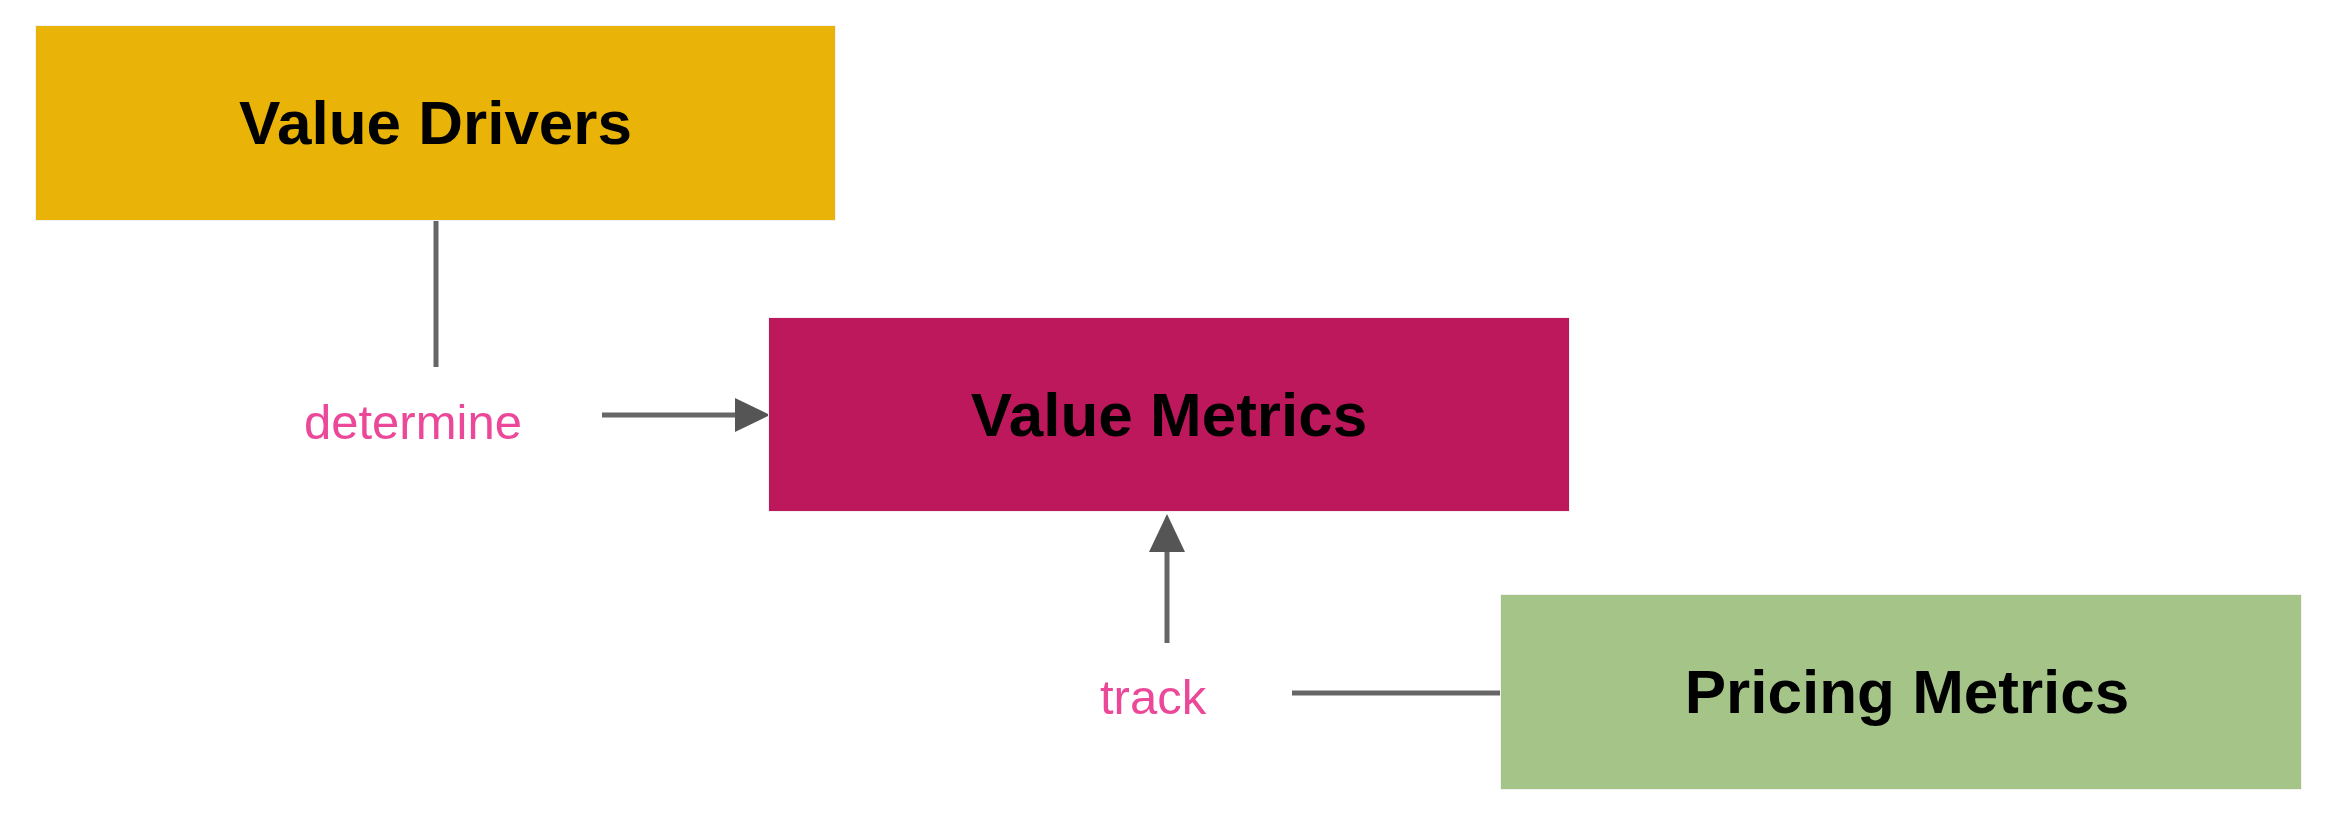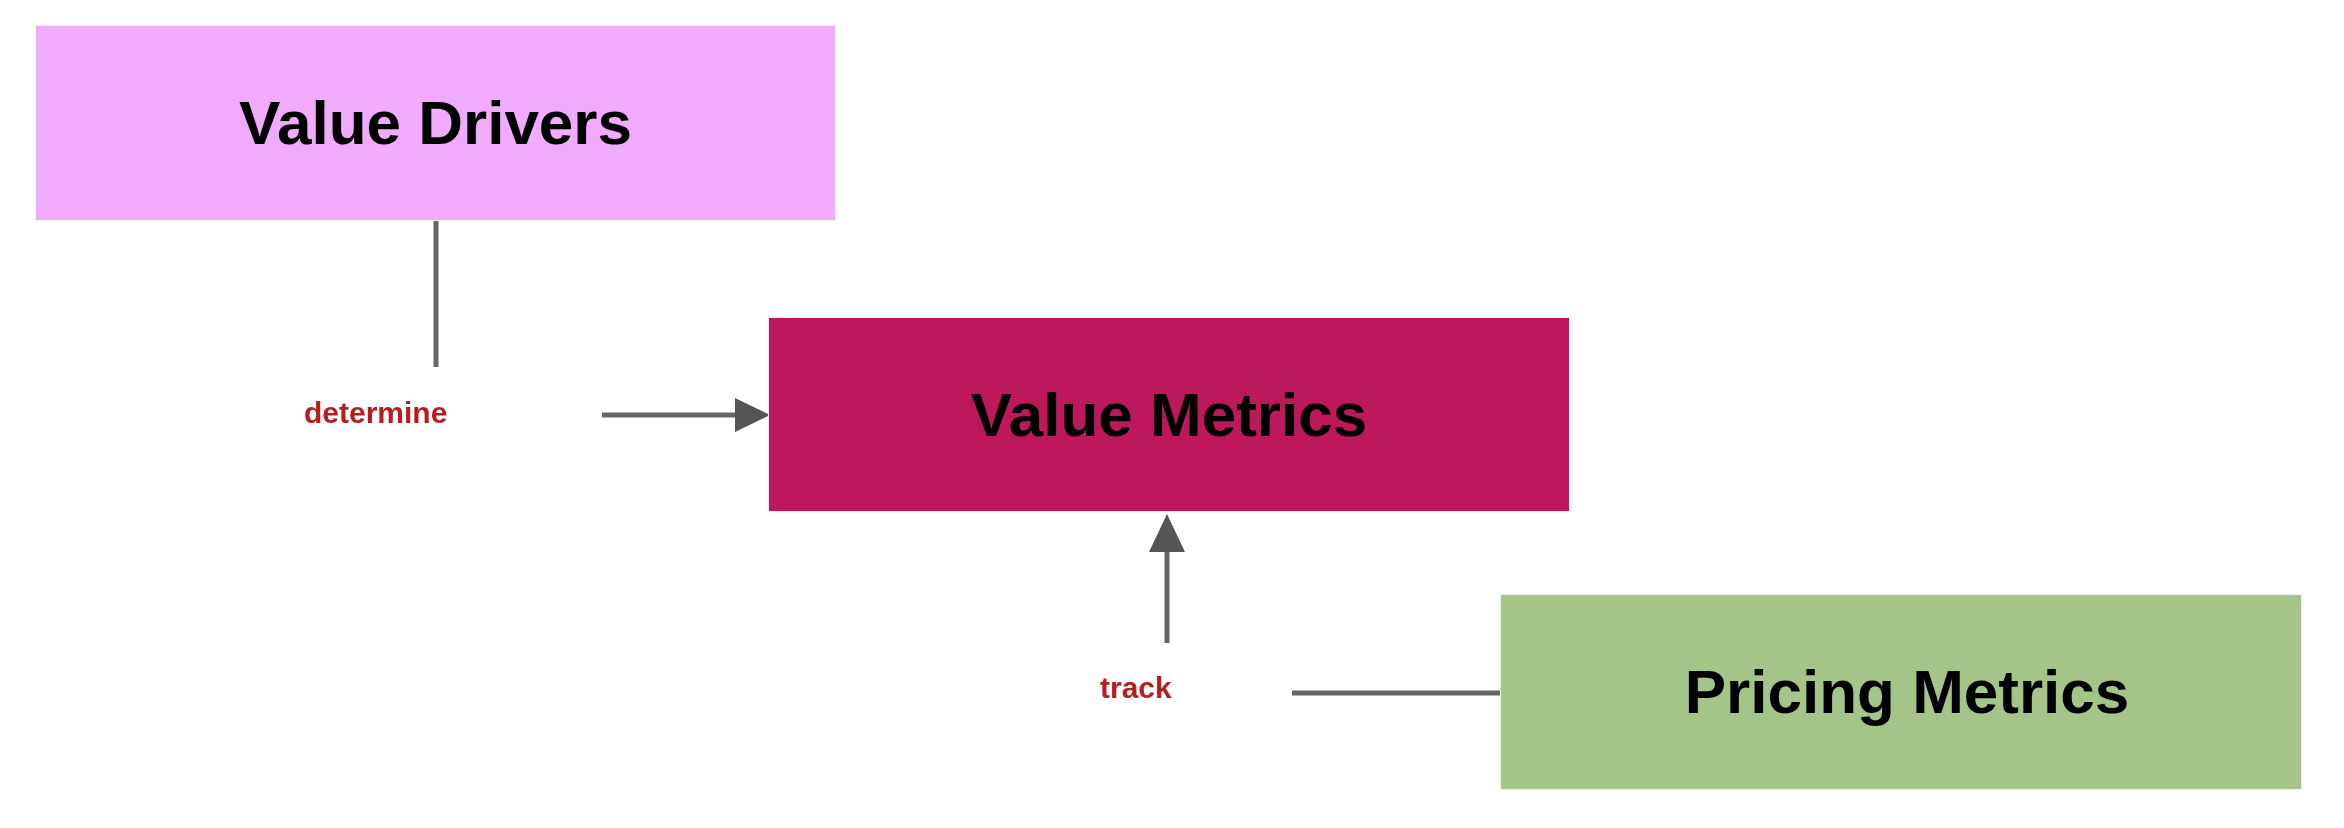--- a/index.html
+++ b/index.html
@@ -41,21 +41,21 @@
     letter-spacing: 0px;
     white-space: nowrap;
     line-height: 1;
   }
   
   #node-value-drivers {
     left: 35px;
     top: 25px;
     width: 801px;
     height: 196px;
-    background: #f0abfc;
+    background: #eab308;
   }
   #node-value-drivers .node-label {
     font-size: 62px;
   }
   
   #node-value-metrics {
     left: 768px;
     top: 317px;
     width: 802px;
     height: 195px;
@@ -72,23 +72,23 @@
     height: 196px;
     background: #a5c488;
   }
   #node-pricing-metrics .node-label {
     font-size: 62px;
     margin-left: 12px;
   }
   
   .edge-label {
     position: absolute;
-    font-weight: bold;
-    font-size: 30px;
-    color: #b91c1c;
+    font-weight: normal;
+    font-size: 49px;
+    color: #ec4899;
     white-space: nowrap;
     line-height: 1;
     background: #ffffff;
     padding: 2px 6px;
   }
   #edge-label-determine {
     left: 298px;
     top: 396px;
   }
   #edge-label-track {

